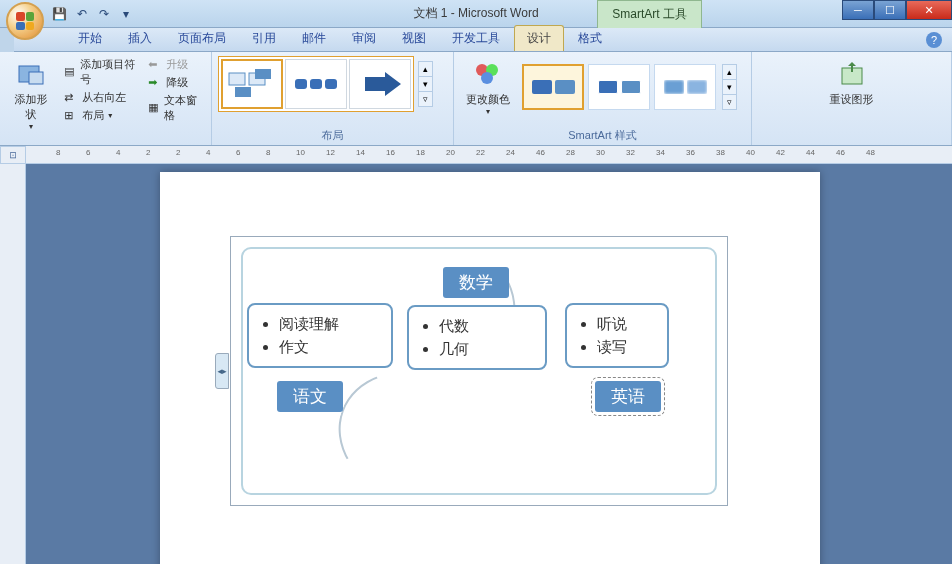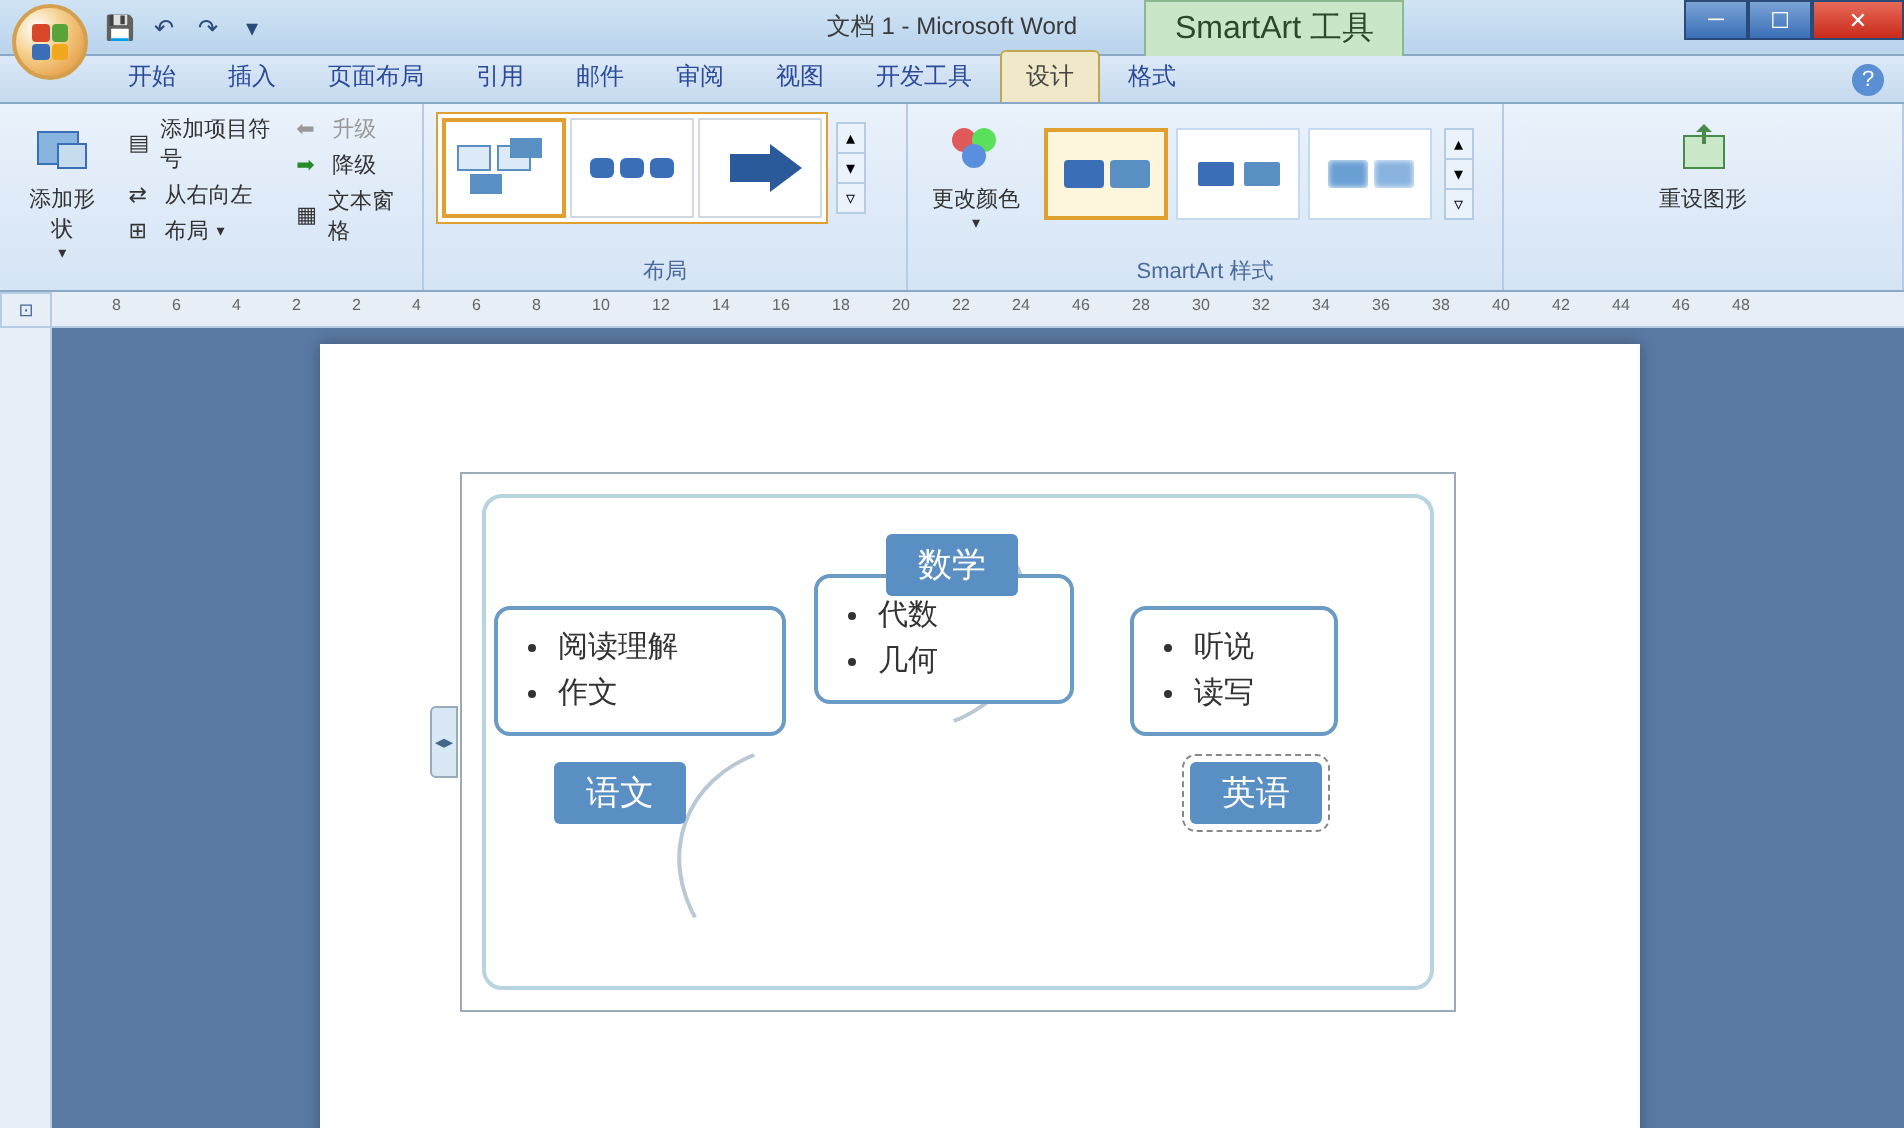--- a/index.html
+++ b/index.html
@@ -10,29 +10,29 @@
 .office-btn { width: 38px; height: 38px; border-radius: 50%; background: radial-gradient(circle at 30% 30%, #fff, #f5d18e 40%, #e08b2d); position: absolute; left: 6px; top: 2px; border: 2px solid #d4a050; z-index: 10; display: flex; align-items: center; justify-content: center; }
 .office-btn .quad { width: 18px; height: 18px; display: grid; grid-template: 1fr 1fr / 1fr 1fr; gap: 1px; }
 .office-btn .quad span { border-radius: 2px; }
 .office-btn .quad span:nth-child(1){background:#d9472a}
 .office-btn .quad span:nth-child(2){background:#5aa43a}
 .office-btn .quad span:nth-child(3){background:#3a6fb7}
 .office-btn .quad span:nth-child(4){background:#f0a91f}
 .qat { margin-left: 52px; display: flex; gap: 6px; align-items: center; }
 .qat-icon { width: 16px; height: 16px; display: flex; align-items: center; justify-content: center; color: #2a4a7a; font-size: 12px; }
 .title-text { position: absolute; left: 50%; transform: translateX(-50%); font-size: 12px; color: #3a3a3a; }
-.tool-tab { position: absolute; right: 250px; top: 0; height: 28px; padding: 0 14px; background: #c9e6c9; border: 1px solid #8fb78f; border-bottom: none; font-size: 16px; display: flex; align-items: center; color: #2a4a2a; }
+.tool-tab { position: absolute; right: 250px; top: 0; height: 28px; padding: 0 14px; background: #c9e6c9; border: 1px solid #8fb78f; border-bottom: none; font-size: 12px; display: flex; align-items: center; color: #2a4a2a; }
 .win-controls { position: absolute; right: 0; top: 0; display: flex; }
 .win-btn { width: 32px; height: 20px; display: flex; align-items: center; justify-content: center; font-size: 11px; color: #fff; border: 1px solid #2a4a7a; }
 .win-min { background: linear-gradient(#7aa3d4,#3a6fb7); }
 .win-max { background: linear-gradient(#7aa3d4,#3a6fb7); }
 .win-close { background: linear-gradient(#e86a5a,#c92a1a); width: 46px; }
 
 
-.tabs { height: 24px; background: linear-gradient(#dce9f7,#c5d9ef); display: flex; align-items: flex-end; padding-left: 52px; gap: 2px; border-bottom: 1px solid #8ba8c7; position: relative; }
+.tabs { height: 24px; background: linear-gradient(#dce9f7,#c5d9ef); display: flex; align-items: flex-end; padding-left: 52px; gap: 2px; border-bottom: 1px solid #8ba8c7; position: relative; margin-left: 14px; }
 .tab { padding: 4px 12px; font-size: 12px; color: #2a4a9a; cursor: pointer; }
 .tab.active { background: #f0e8c8; border: 1px solid #c0a850; border-bottom: none; border-radius: 3px 3px 0 0; color: #444; }
 .help-icon { position: absolute; right: 10px; top: 4px; width: 16px; height: 16px; border-radius: 50%; background: #5a8fd4; color: #fff; font-size: 11px; text-align: center; line-height: 16px; }
 
 
 .ribbon { height: 94px; background: linear-gradient(#eaf2fb,#d5e4f5); display: flex; border-bottom: 1px solid #8ba8c7; }
 .ribbon-group { border-right: 1px solid #b5cce5; padding: 4px 6px 2px; display: flex; flex-direction: column; justify-content: space-between; }
 .ribbon-group-label { font-size: 11px; color: #4a6a9a; text-align: center; padding-top: 2px; }
 .ribbon-row { display: flex; align-items: center; gap: 4px; }
 .big-btn { display: flex; flex-direction: column; align-items: center; padding: 2px 6px; font-size: 11px; color: #333; text-align: center; min-width: 44px; }
@@ -286,21 +286,21 @@
             <ul>
               <li>阅读理解</li>
               <li>作文</li>
             </ul>
           </div>
           <div class="node-label" style="left:30px;top:78px">语文</div>
         </div>
 
         <div class="node-group" style="left:160px;top:28px">
           <div class="node-label" style="left:36px;top:-14px">数学</div>
-          <div class="node-box" style="width:130px;margin-top:6px">
+          <div class="node-box" style="width:140px;margin-top:24px">
             <ul>
               <li>代数</li>
               <li>几何</li>
             </ul>
           </div>
         </div>
 
         <div class="node-group" style="left:318px;top:50px">
           <div class="node-box" style="width:104px">
             <ul>

